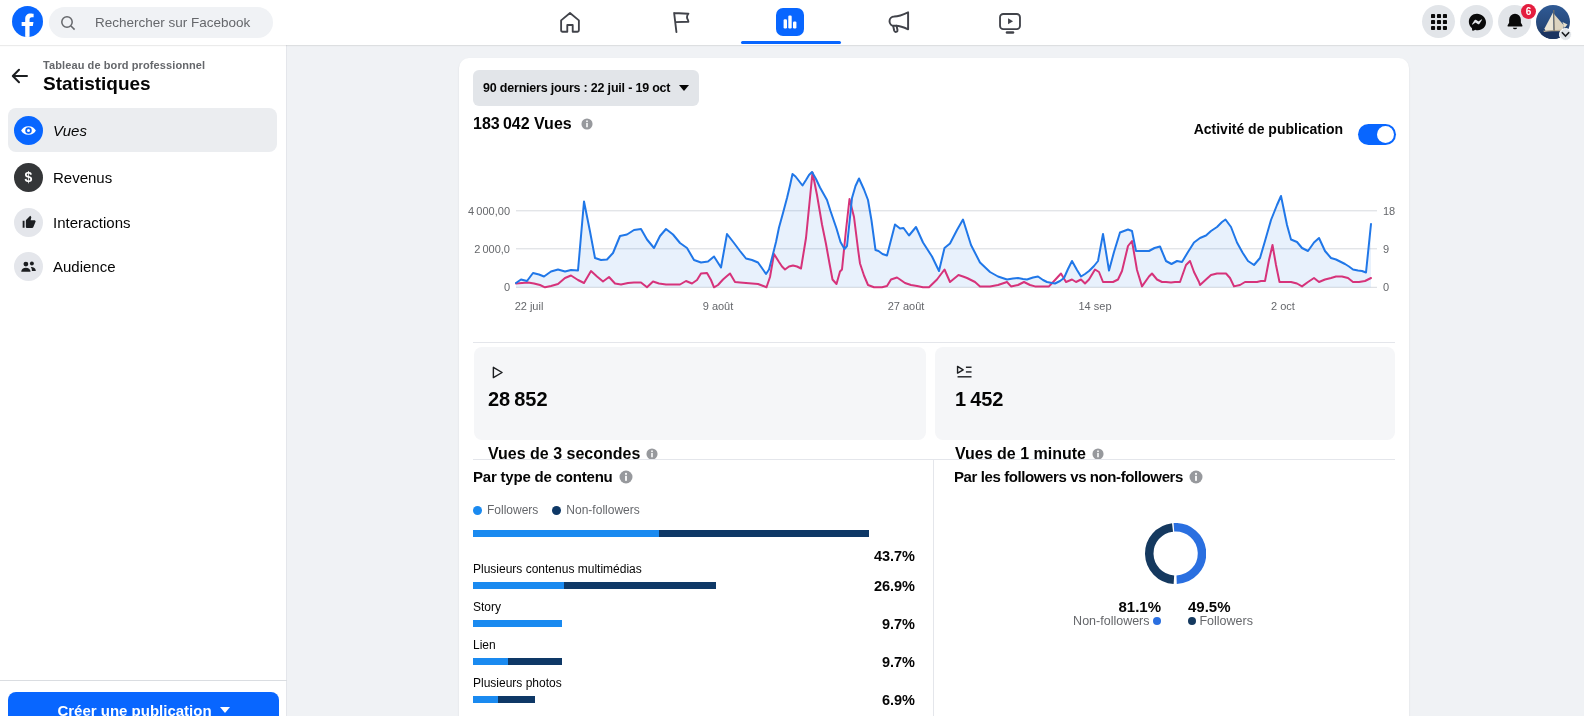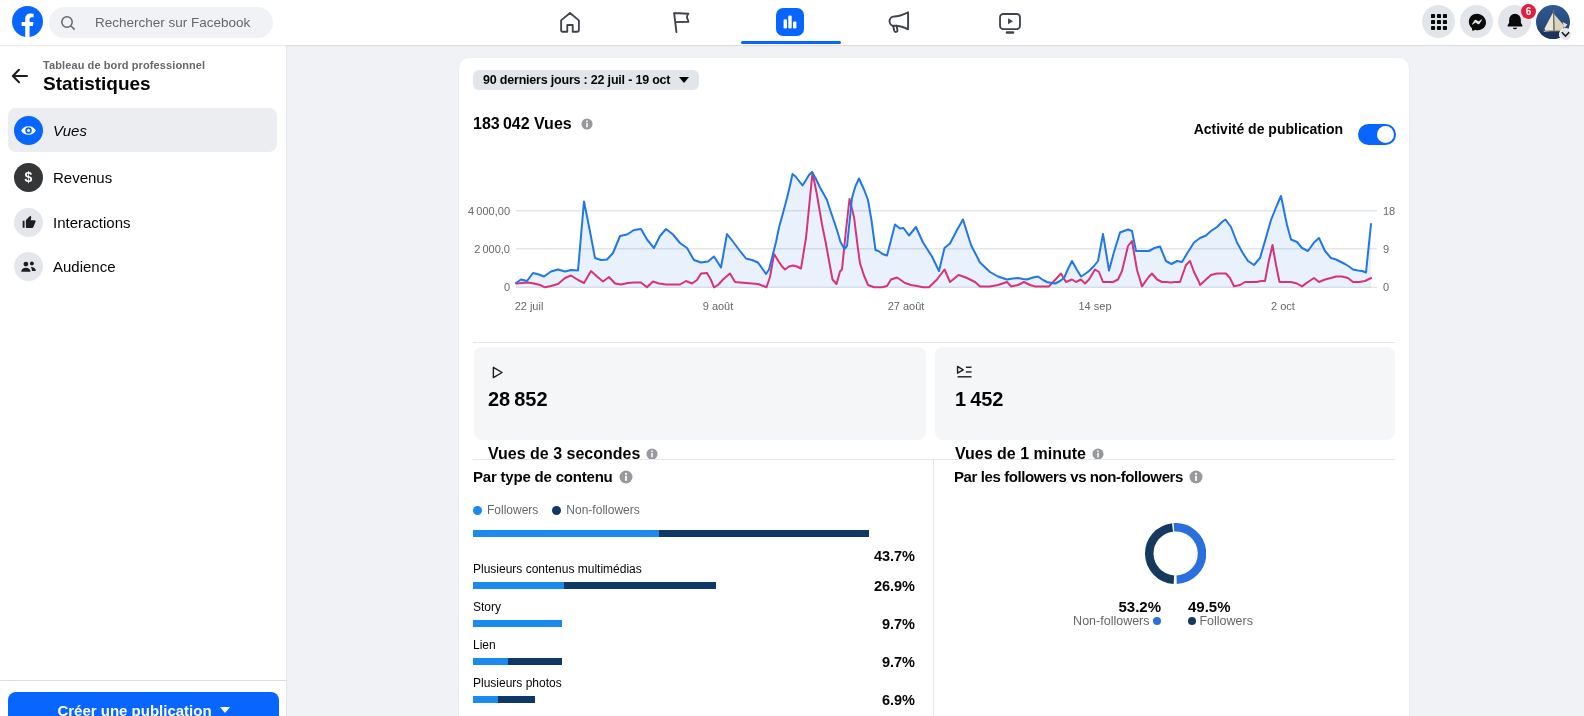--- a/index.html
+++ b/index.html
@@ -29,21 +29,21 @@
 .row { position:absolute; left:8px; width:269px; height:44px; border-radius:8px; display:flex; align-items:center; }
 .row.on { background:#ebedf0; }
 .row .ic { width:29px; height:29px; border-radius:50%; margin-left:6px; display:flex; align-items:center; justify-content:center; flex:none; }
 .row .lb { margin-left:10px; font-size:15px; color:#050505; }
 .sb-div { position:absolute; left:0; top:635px; width:287px; height:1px; background:#dadde1; }
 .sb-btn { position:absolute; left:8px; top:647px; width:271px; height:36px; background:#0866ff; border-radius:8px; color:#fff; font-size:15px; font-weight:bold; display:flex; align-items:center; justify-content:center; }
 .caret { display:inline-block; width:0; height:0; border-left:5px solid transparent; border-right:5px solid transparent; border-top:6px solid currentColor; margin-left:8px; }
 
 
 .card { position:absolute; left:459px; top:58px; width:950px; height:700px; background:#fff; border-radius:10px; box-shadow:0 1px 2px rgba(0,0,0,0.1); }
-.pill { position:absolute; left:14px; top:12px; height:20px; border-radius:6px; background:#e2e5e9; display:flex; align-items:center; padding:0 10px; font-size:12.5px; letter-spacing:-0.2px; font-weight:bold; }
+.pill { position:absolute; left:14px; top:12px; height:36px; border-radius:6px; background:#e2e5e9; display:flex; align-items:center; padding:0 10px; font-size:12.5px; letter-spacing:-0.2px; font-weight:bold; }
 .pill .caret { border-top-color:#050505; border-left-width:5px; border-right-width:5px; margin-left:9px; }
 .h-views { position:absolute; left:14px; top:57px; font-size:16px; font-weight:bold; }
 .h-sub { position:absolute; left:14px; top:82px; font-size:14px; color:#65676b; }
 .h-sub b { color:#31a24c; font-weight:normal; }
 .tgl-lbl { position:absolute; right:66px; top:63px; font-size:14px; font-weight:bold; }
 .tgl { position:absolute; left:899px; top:66px; width:38px; height:21px; border-radius:11px; background:#0866ff; }
 .tgl::after { content:""; position:absolute; right:2px; top:2px; width:17px; height:17px; background:#fff; border-radius:50%; }
 .chart { position:absolute; left:0; top:102px; }
 .divh { position:absolute; left:14px; width:922px; height:1px; background:#e4e6eb; }
 .scard { position:absolute; top:289px; height:93px; background:#f5f6f8; border-radius:8px; }
@@ -338,17 +338,17 @@
         <rect x="6.1" y="2.9" width="1.8" height="1.9" fill="#fff"></rect>
       </svg></div>
 
   <svg style="position:absolute; left:686px; top:465px;" width="61" height="61" viewBox="0 0 61 61">
     <g fill="none" stroke-linecap="butt">
       <path d="M 28.90 4.30 A 26.25 26.25 0 1 1 31.64 56.72" stroke="#2a6fe0" stroke-width="8.5"></path>
       <path d="M 28.90 56.70 A 26.25 26.25 0 0 1 27.53 4.42" stroke="#15395f" stroke-width="8.5"></path>
     </g>
   </svg>
 
-  <div class="donut-lg" style="top:540px; left:644px; width:58px; text-align:right;">53.2%</div>
+  <div class="donut-lg" style="top:540px; left:644px; width:58px; text-align:right;">81.1%</div>
   <div class="donut-sub" style="left:608px; width:94px; justify-content:flex-end;">Non-followers&nbsp;<span class="sdot" style="background:#2a6fe0;"></span></div>
   <div class="donut-lg" style="top:540px; left:729px;">49.5%</div>
   <div class="donut-sub" style="left:729px;"><span class="sdot" style="background:#15395f;"></span>&nbsp;Followers</div>
 </div>
 
 </body></html>

